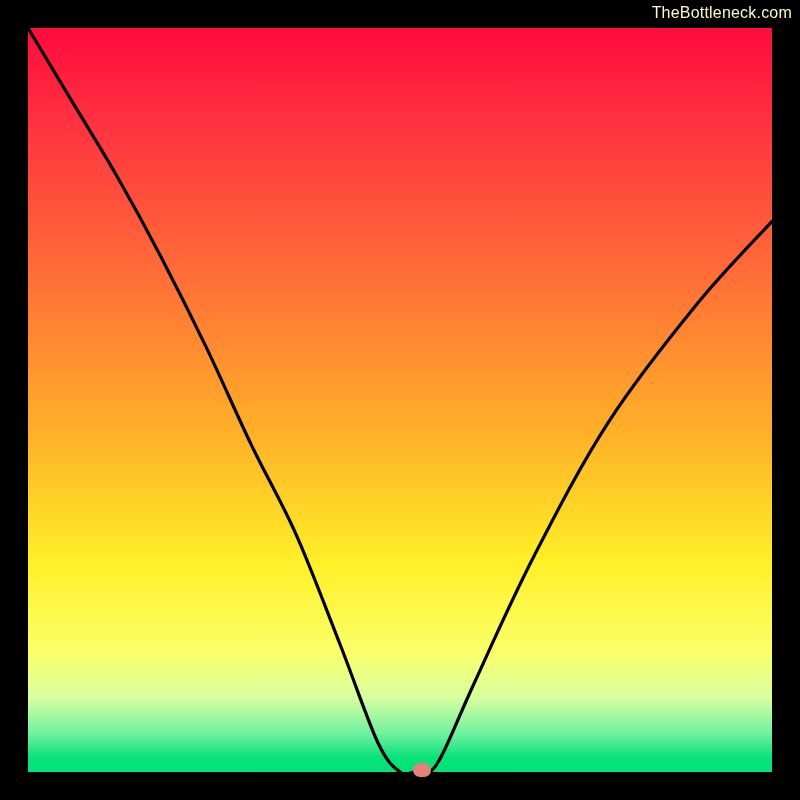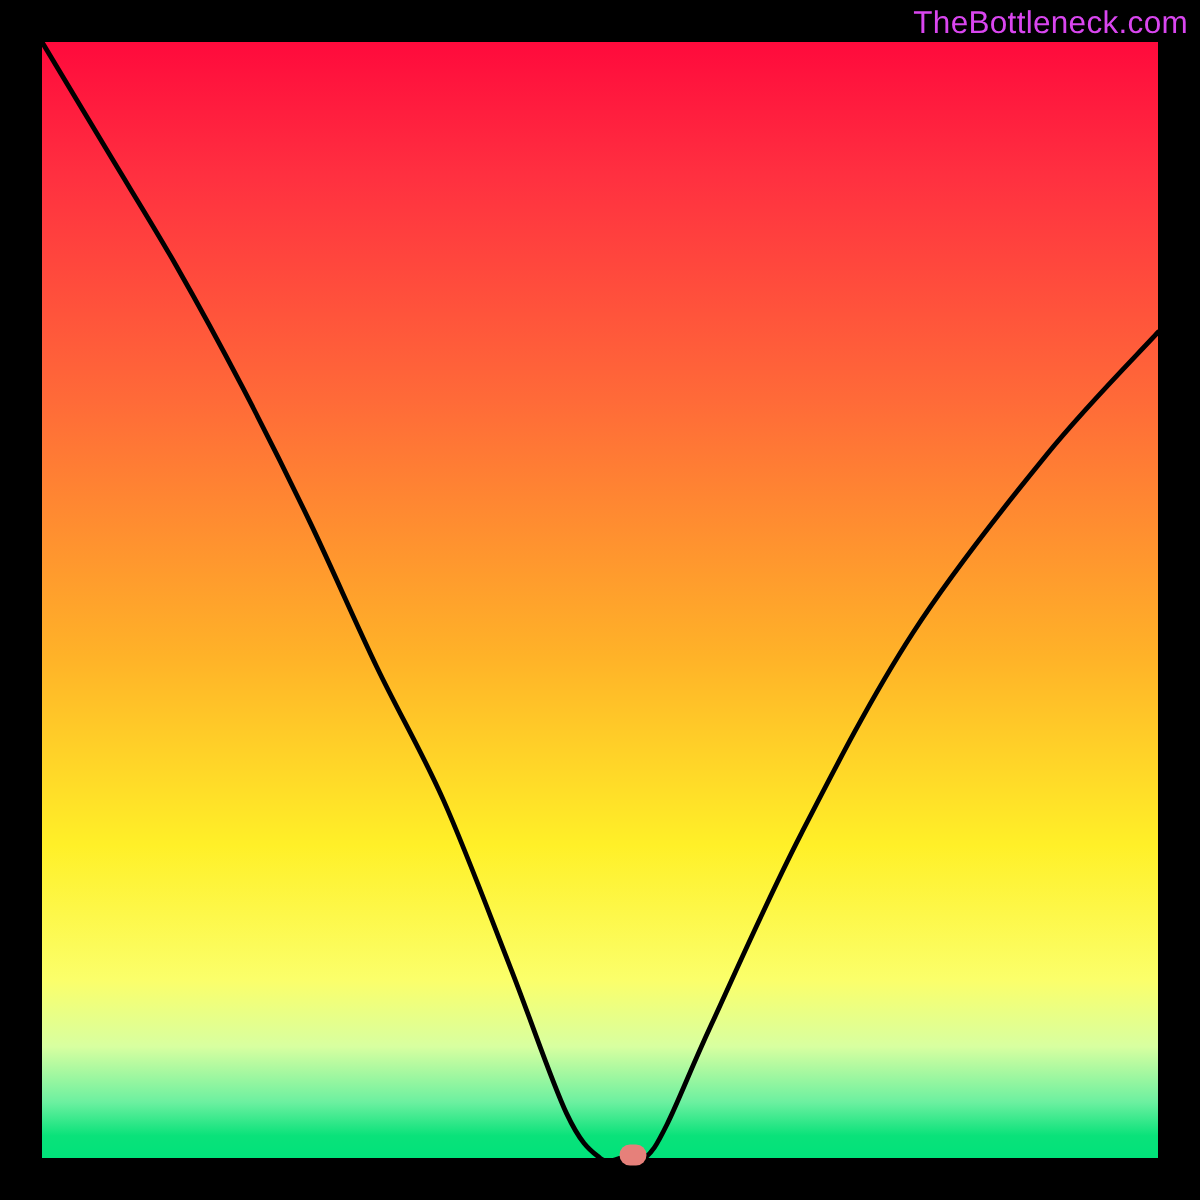--- a/index.html
+++ b/index.html
@@ -49,22 +49,22 @@
     width: 18px;
     height: 14px;
     border-radius: 7px / 7px;
     background: #e6807a;
     transform: translate(-50%, -50%);
   }
   .watermark {
     position: absolute;
     top: 4px;
     right: 8px;
-    color: #d946ef;
-    font-size: 21px;
+    color: #fef9c3;
+    font-size: 16px;
     letter-spacing: 0.2px;
     user-select: none;
   }
 </style>
 </head>
 <body>
 
 <div class="frame">
 
   <div class="plot-area">

